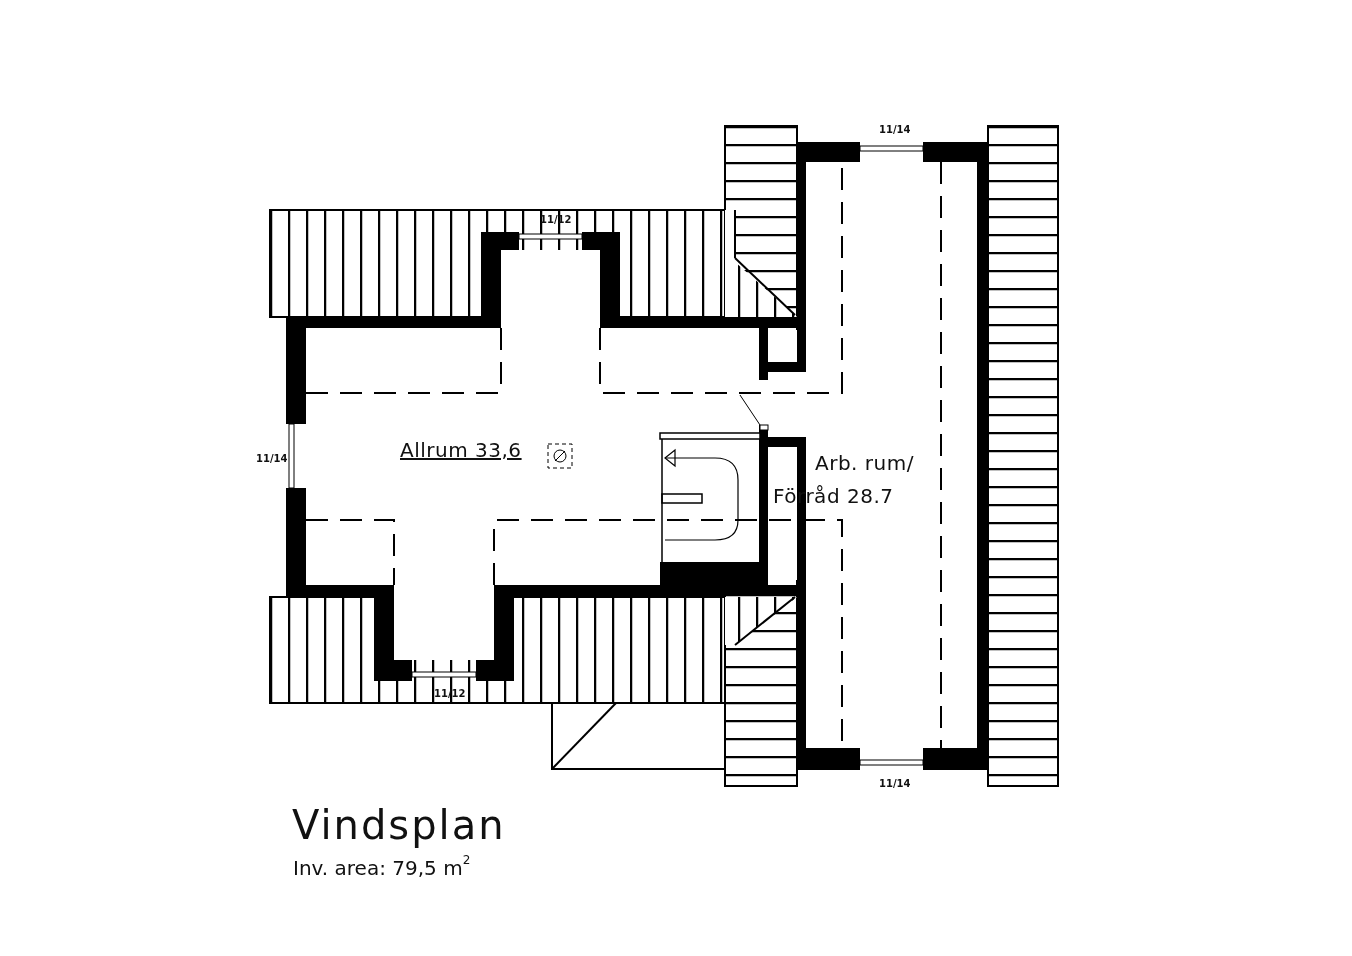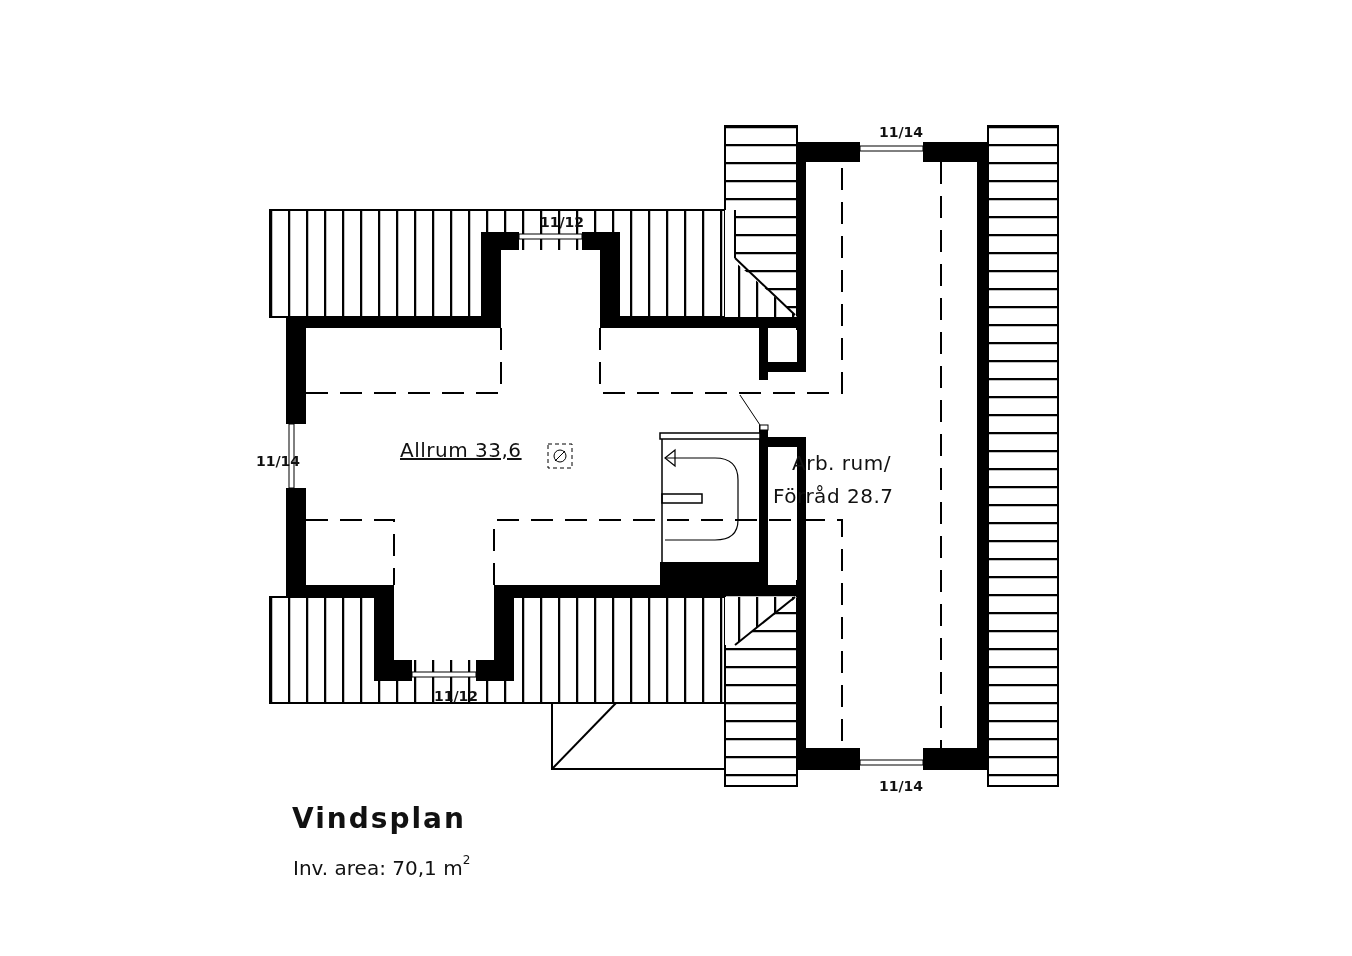--- a/index.html
+++ b/index.html
@@ -1,22 +1,22 @@
 <!DOCTYPE html>
 <html><head>
 <meta charset="utf-8">
 <style>
   html, body { margin: 0; padding: 0; background: #ffffff; }
   body { width: 1352px; height: 956px; position: relative; overflow: hidden;
          font-family: "DejaVu Sans", sans-serif; }
   #plan { position: absolute; left: 0; top: 0; }
   .label { position: absolute; color: #111; white-space: nowrap; }
   .room-label { font-size: 20px; letter-spacing: 0.5px; }
-  .win-label { font-size: 14px; font-weight: bold; }
-  .title { font-size: 28px; letter-spacing: 2px; font-weight: bold; }
+  .win-label { font-size: 10px; font-weight: bold; }
+  .title { font-size: 40px; letter-spacing: 2px; font-weight: normal; }
   .subtitle { font-size: 20px; }
   .sup { font-size: 12px; vertical-align: top; position: relative; top: -3px; }
 </style>
 </head>
 <body>
 
 <svg id="plan" width="1352" height="956" viewBox="0 0 1352 956" xmlns="http://www.w3.org/2000/svg">
   <defs>
     <pattern id="vstripes" patternUnits="userSpaceOnUse" width="18" height="10">
       <rect width="18" height="10" fill="#fff"></rect>
@@ -122,25 +122,25 @@
   </g>
 
   <g stroke="#000" stroke-width="2" fill="#fff">
     <rect x="552" y="703" width="173" height="66"></rect>
     <line x1="552" y1="769" x2="616" y2="703"></line>
   </g>
 </svg>
 
 <div class="label room-label" style="left:400px; top:438px;text-decoration:underline;">Allrum 33,6</div>
 
-<div class="label room-label" style="left:792px; top:451px;">Arb. rum/</div>
+<div class="label room-label" style="left:815px; top:451px;">Arb. rum/</div>
 <div class="label room-label" style="left:773px; top:484px;">Förråd 28.7</div>
 
 <div class="label win-label" style="left:540px; top:214px;">11/12</div>
 <div class="label win-label" style="left:434px; top:688px;">11/12</div>
 <div class="label win-label" style="left:256px; top:453px;">11/14</div>
 <div class="label win-label" style="left:879px; top:124px;">11/14</div>
 <div class="label win-label" style="left:879px; top:778px;">11/14</div>
 
 <div class="label title" style="left:292px; top:802px;">Vindsplan</div>
 <div class="label subtitle" style="left:293px; top:856px;">
-  <span>Inv. area: </span><span>70,1 m</span><span class="sup">2</span>
+  <span>Inv. area: </span><span>79,5 m</span><span class="sup">2</span>
 </div>
 
 </body></html>

